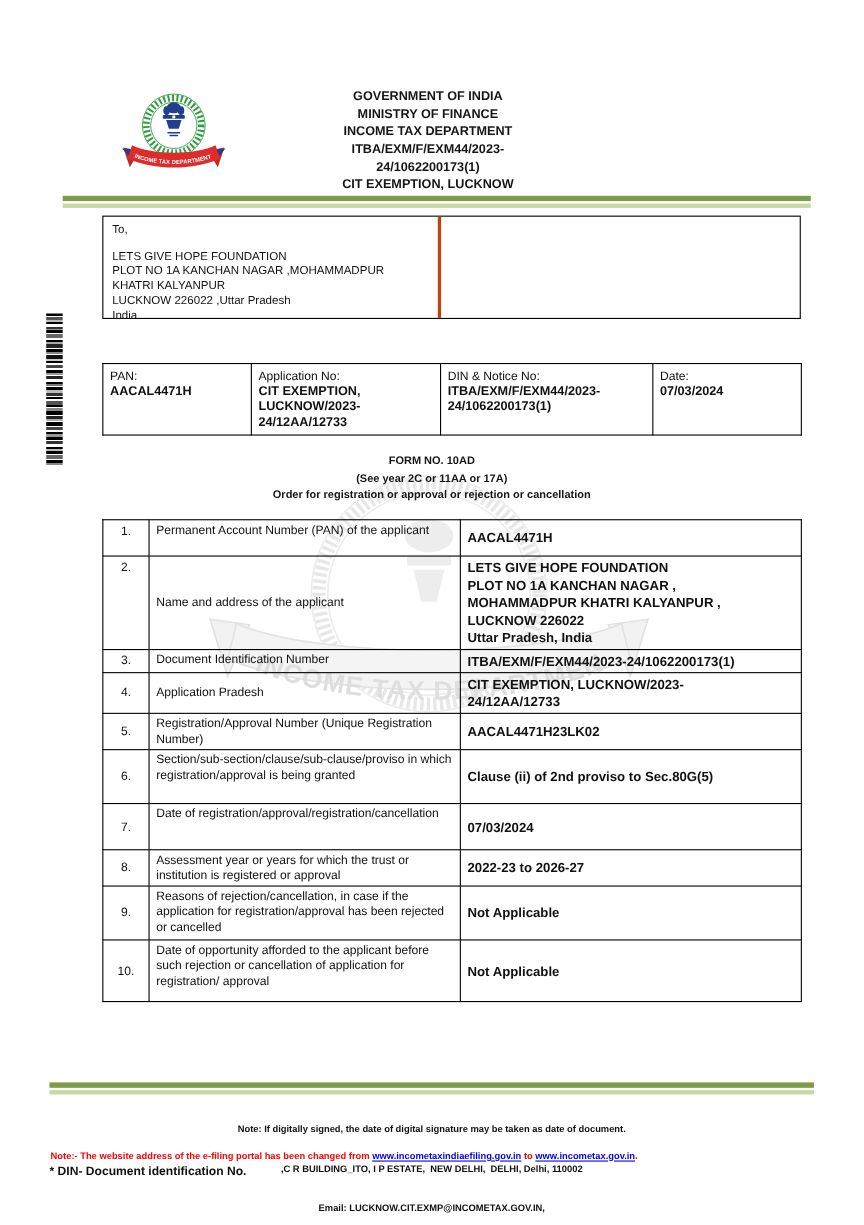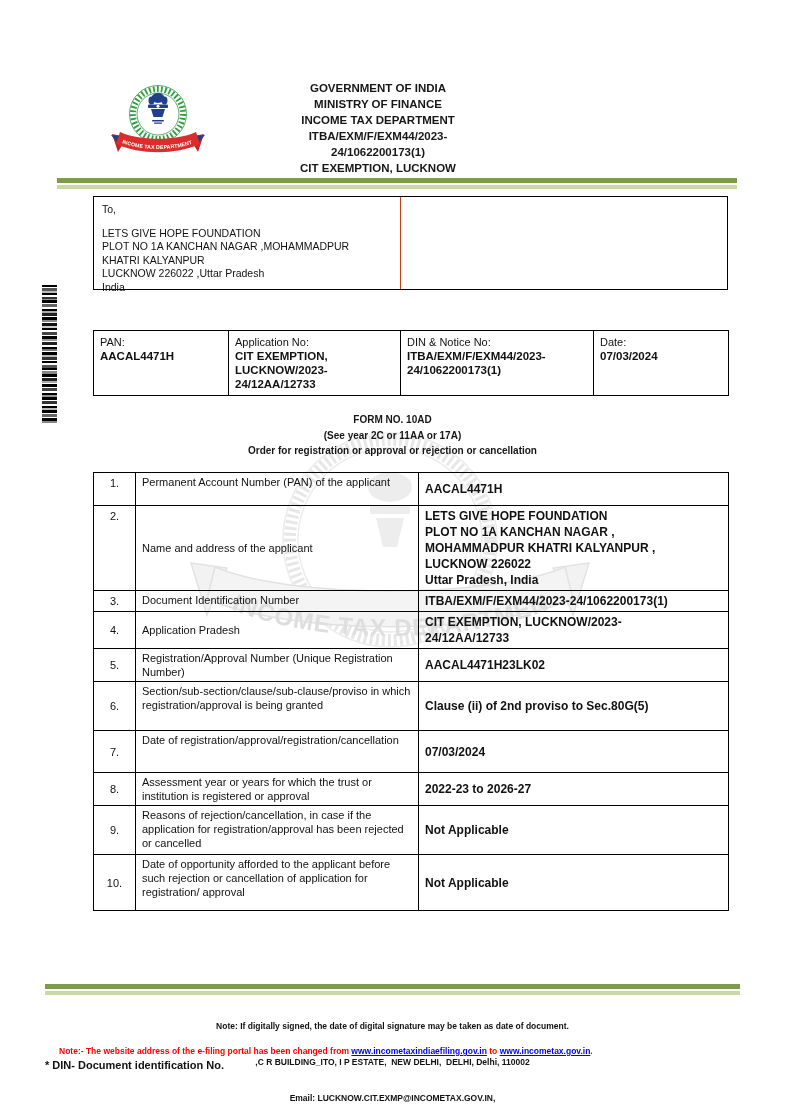--- a/index.html
+++ b/index.html
@@ -1,33 +1,33 @@
 <!DOCTYPE html>
 <html><head>
 <meta charset="utf-8">
 <style>
   * { margin:0; padding:0; box-sizing:border-box; }
   body { background:#fff; font-family:"Liberation Sans","DejaVu Sans",sans-serif; color:#111; }
   .page { position:relative; width:785px; height:1114px; background:#fff; overflow:hidden; }
 
   
   .logo { position:absolute; left:110px; top:84px; width:96px; height:80px; }
-  .header-text { position:absolute; left:255px; top:80px; width:246px; text-align:center;
+  .header-text { position:absolute; left:266px; top:80px; width:246px; text-align:center;
     font-weight:bold; font-size:11.5px; line-height:16px; color:#161616; }
   .header-text div { white-space:pre-line; }
 
   .rule { position:absolute; left:57px; top:178px; width:680px; }
   .rule .dk { height:5px; background:#7d9b49; }
   .rule .gap { height:2px; background:#fff; }
   .rule .lt { height:4px; background:#c9d9a5; }
 
   
   .to-box { position:absolute; left:93px; top:196px; width:635px; height:94px;
     border:1px solid #000; display:flex; }
-  .to-left { width:307px; border-right:1px solid #c2410c; padding:6px 8px; font-size:10.5px; line-height:13.5px; }
+  .to-left { width:307px; border-right:3px solid #c2410c; padding:6px 8px; font-size:10.5px; line-height:13.5px; }
   .to-right { flex:1; }
   .to-salutation { margin-bottom:10px; }
   .to-lines div { white-space:pre-line; }
 
   
   .barcode { position:absolute; left:42px; top:285px; width:15px; height:140px;
     background:linear-gradient(to bottom,
       #000 0 2px,#fff 2px 3px,#555 3px 6px,#bbb 6px 8px,#000 8px 10px,#fff 10px 12px,
       #333 12px 14px,#999 14px 15px,#000 15px 18px,#fff 18px 19px,#666 19px 22px,#fff 22px 24px,
       #000 24px 26px,#aaa 26px 28px,#222 28px 31px,#fff 31px 32px,#000 32px 35px,#888 35px 37px,
@@ -62,21 +62,21 @@
   .main-table td.sn { width:42px; text-align:center; vertical-align:middle; }
   .main-table td.sn.top { vertical-align:top; padding-top:3px; }
   .main-table td.lbl { width:283px; vertical-align:top; overflow-wrap:break-word; word-wrap:break-word; }
   .main-table td.val { width:310px; vertical-align:middle; font-weight:bold; font-size:12px;
     line-height:16px; white-space:pre-line; }
 
   
   .footer-rule { position:absolute; left:45px; top:984px; width:695px; }
   .footer-notes { position:absolute; left:0; top:996px; width:785px; text-align:center;
     font-weight:bold; font-size:8.5px; line-height:12px; white-space:pre-wrap; }
-  .red-note { position:absolute; left:59px; top:1046px; width:700px; font-weight:bold;
+  .red-note { position:absolute; left:46px; top:1046px; width:700px; font-weight:bold;
     font-size:8.5px; line-height:11px; color:#f00; }
   .red-note a { color:#0000ee; text-decoration:underline; }
   .din-note { position:absolute; left:45px; top:1059px; font-weight:bold; font-size:11px; color:#111; }
 </style>
 </head>
 <body>
 
 <div class="page">
 
   <svg class="logo" viewBox="0 0 96 80">

